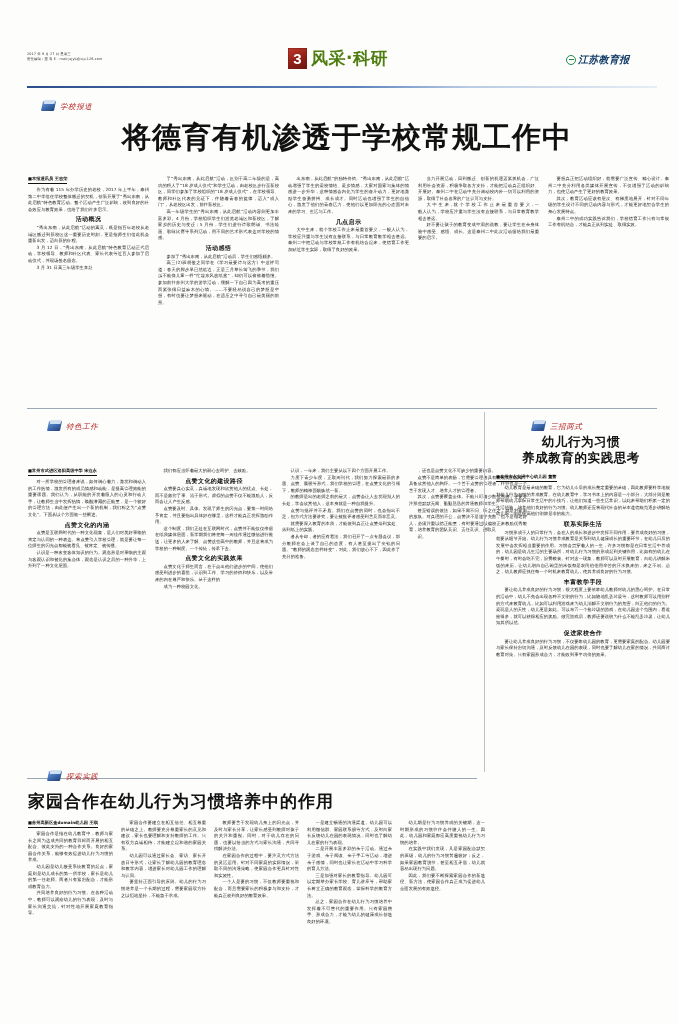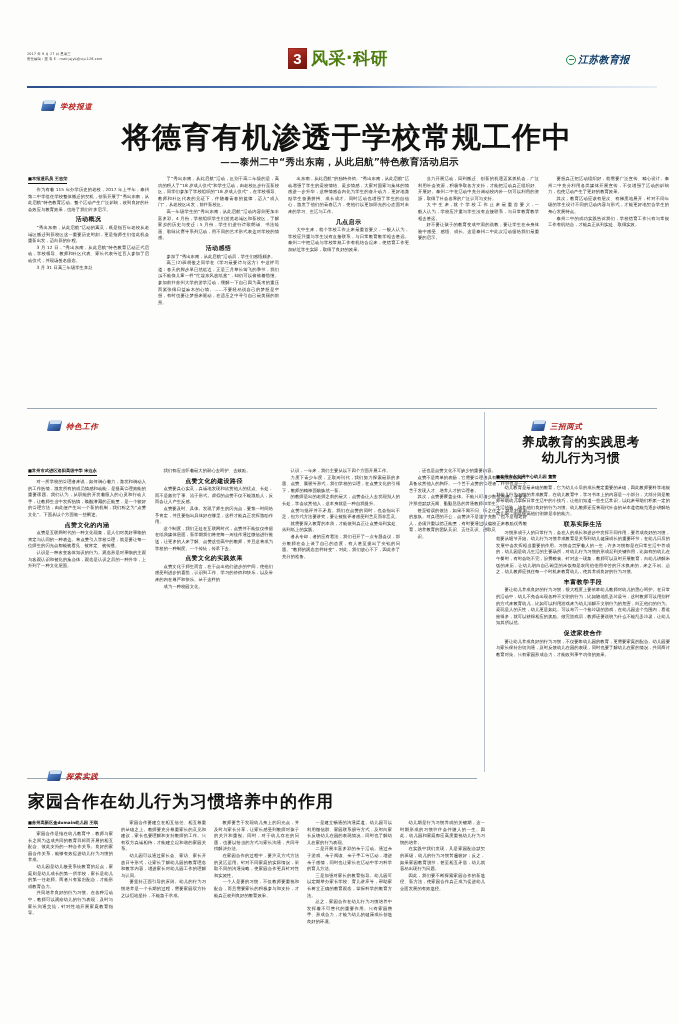--- a/index.html
+++ b/index.html
@@ -74,21 +74,21 @@
     position:absolute;left:0;top:1px;width:13px;height:10px;
     background:linear-gradient(150deg,#6f9ad6 0%,#3863a8 60%,#24406f 100%);
     transform:skewX(-12deg);
     border-radius:1px;
   }
   .badge-ico .bk2{
     position:absolute;left:2px;top:0px;width:11px;height:4px;
     background:#cfdff2;transform:skewX(-12deg);border-radius:1px;
   }
   .badge-txt{
-    font-size:7.5px;font-weight:bold;color:#b3221f;
+    font-size:7.5px;font-weight:normal;color:#b3221f;
     font-style:italic;letter-spacing:.6px;
     font-family:"DejaVu Sans",sans-serif;
     white-space:nowrap;
   }
 
   
   .hl1{
     position:absolute;left:15px;right:0;top:118px;text-align:center;
     font-size:29px;font-weight:bold;letter-spacing:1px;color:#111;
     font-family:"DejaVu Sans",sans-serif;
@@ -169,21 +169,20 @@
     <div class="badge">
       <span class="badge-ico">
           <i class="bk"></i>
           <i class="bk2"></i>
         </span>
       <span class="badge-txt">学校报道</span>
     </div>
   </div>
 
   <div class="hl1">将德育有机渗透于学校常规工作中</div>
-  <div class="sub1">——泰州二中“秀出东南，从此启航”特色教育活动启示</div>
 
   <div class="col" id="a1c1" style="left:28px;top:176px;width:121px;height:222px;">
       <p style="text-indent: 0px;"><span class="byline">■本报通讯员  王志荣</span></p>
       <p>作为有着 115 年办学历史的老校，2017 年上半年，泰州第二中学借住学校整体搬迁的契机，创新开展了“秀出东南，从此启航”特色教育活动。整个活动产生广泛影响，收到良好的社会效应与教育效果，也给了我们许多启示。</p>
       <div class="subhead">活动概况</div>
       <p>“秀出东南，从此启航”活动的寓意，既是指百年老校从老城区搬迁到新校区这一重要历史时刻，更是指师生们借此机会重新出发，迈向新的征程。</p>
       <p>3 月 12 日，“秀出东南，从此启航”特色教育活动正式启动，学校领导、教师和社区代表、家长代表等近百人参加了启动仪式，并现场签名留念。</p>
       <p>3 月 31 日高三年级学生奔赴</p>
     </div>
   <div class="col" id="a1c2" style="left:158px;top:176px;width:121px;height:222px;">
@@ -259,22 +258,22 @@
   <div style="position:absolute;left:532px;top:420px;">
     <div class="badge">
       <span class="badge-ico">
           <i class="bk"></i>
           <i class="bk2"></i>
         </span>
       <span class="badge-txt">三招两式</span>
     </div>
   </div>
   <div class="hl3">
+    <div>幼儿行为习惯</div>
     <div>养成教育的实践思考</div>
-    <div>幼儿行为习惯</div>
   </div>
 
   <div class="col" id="a3c1" style="left:496px;top:474px;width:174px;height:540px;">
       <p style="text-indent: 0px;"><span class="byline">■泰州市永安洲中心幼儿园  董蕾</span></p>
       <p>幼儿教育是最基础的教育，它为幼儿今后的成长奠定重要的基础，因此教师要科学地规划幼儿行为习惯的养成教育。在幼儿教育中，学习书本上的内容是一小部分，大部分则是教师帮助幼儿掌握日常生活中的小技巧，让他们知道一些生活常识，以此来帮助们积累一定的生活经验，培养他们良好的行为习惯。幼儿教师还应将现代社会的基本道德规范逐步讲解给幼儿听，由此提高他们明辨是非的能力。</p>
       <div class="subhead">联系实际生活</div>
       <p>习惯形成于人的日常行为，会在人的成长和进步中发挥不同作用，要养成良好的习惯，就要从细节开始。幼儿行为习惯养成教育是关系到幼儿健康成长的重要环节，在幼儿日后的发展中会发挥相当重要的作用。习惯会贯穿着人的一生，许多习惯都是在日常生活中养成的，幼儿园是幼儿生活的主要场所，对幼儿行为习惯的形成起到关键作用，比如有的幼儿在午餐时，有时会吃不完，浪费粮食。针对这一现象，教师可以及时开展教育，向幼儿讲解米饭的来历，让幼儿明白自己碗里的米饭都是农民伯伯用辛苦的汗水换来的，来之不易。总之，幼儿教师应抓住每一个时机来教育幼儿，使其养成良好的行为习惯。</p>
       <div class="subhead">丰富教学手段</div>
       <p>要让幼儿养成良好的行为习惯，很大程度上要依靠幼儿教师对幼儿的悉心呵护。在日常的活动中，幼儿不免会出现各种不文明的行为，比如随地乱丢垃圾等，这时教师可以用别样的方式来教育幼儿，比如可以利用游戏来为幼儿消解不文明行为的危害，纠正他们的行为。爱玩是人的天性，幼儿更是如此。可以布置一个捡垃圾的游戏，在幼儿园这个范围内，看谁捡得多，就可以获得相应的奖励。做完游戏后，教师还要说明为什么不能乱丢垃圾，让幼儿知其所以然。</p>
       <div class="subhead">促进家校合作</div>

